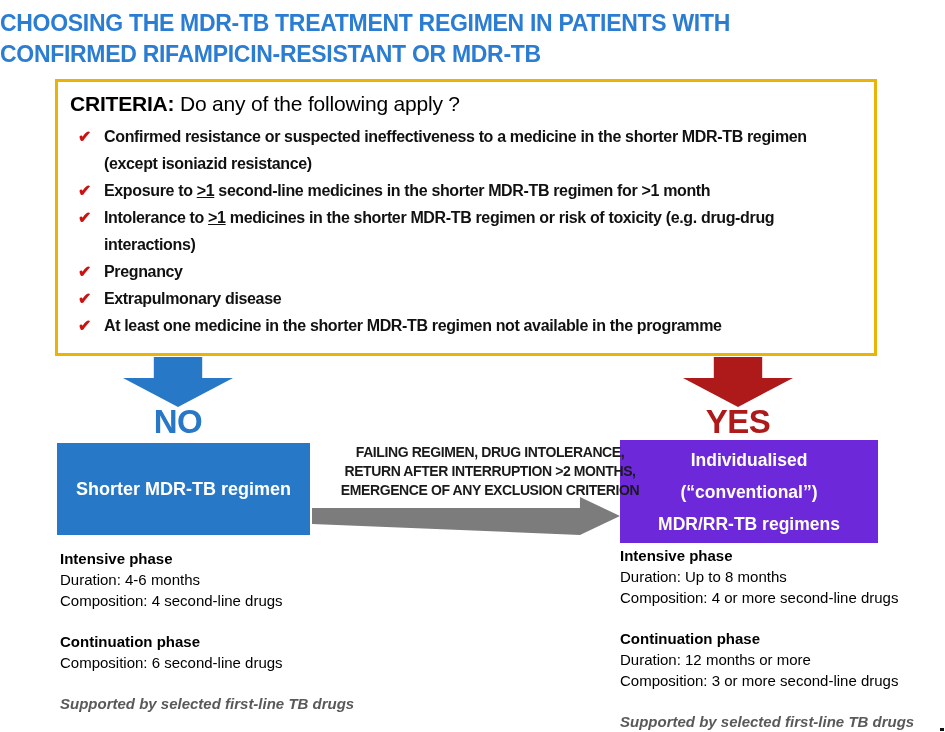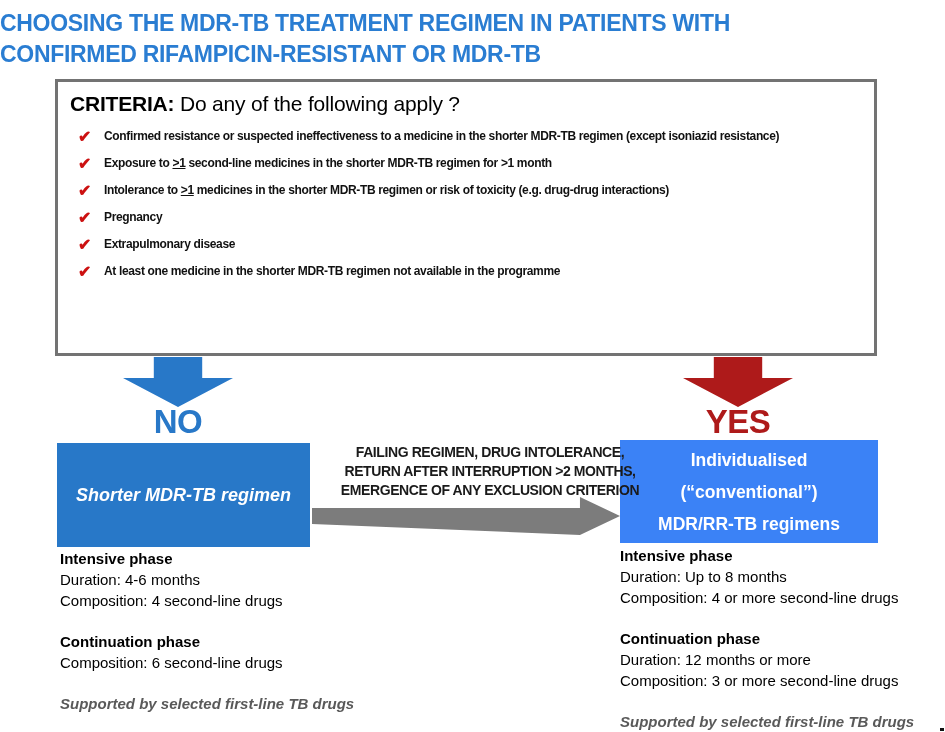--- a/index.html
+++ b/index.html
@@ -11,54 +11,54 @@
   }
   
   .title{
     position:absolute;top:8px;left:0;width:757px;
     font-weight:bold;font-size:23px;line-height:31px;
     color:#2A7DD2;letter-spacing:-0.3px;
   }
   
   .criteria-box{
     position:absolute;left:55px;top:79px;width:822px;height:277px;
-    border:3px solid #737373;box-sizing:border-box;
+    border:3px solid #eab308;box-sizing:border-box;
     padding:8px 14px 0 12px;background:#fff;
   }
   .criteria-heading{font-size:21px;line-height:28px;margin-bottom:5px;letter-spacing:-0.2px;}
   .criteria-heading .hb{font-weight:bold;}
   .crit-item{display:flex;align-items:flex-start;line-height:27px;}
   .check{
     flex:0 0 34px;color:#CC1111;font-size:16px;font-weight:bold;
     padding-left:8px;box-sizing:border-box;
   }
   .crit-text{
-    flex:1;font-weight:bold;font-size:12px;letter-spacing:-0.35px;
+    flex:1;font-weight:bold;font-size:16px;letter-spacing:-0.35px;
     color:#111;
   }
   .crit-text .u{text-decoration:underline;}
   
   .down-arrow{position:absolute;width:110px;height:50px;}
   .down-arrow.blue{left:123px;top:357px;background:#2878C8;}
   .down-arrow.red{left:683px;top:357px;background:#AE1A1A;}
   .down-arrow{clip-path:polygon(28% 0,72% 0,72% 42%,100% 42%,50% 100%,0 42%,28% 42%);}
   .branch-label{
     position:absolute;width:110px;text-align:center;top:403px;
     font-size:33px;font-weight:bold;letter-spacing:-0.5px;
   }
   .branch-label.no{left:123px;color:#2878C8;}
   .branch-label.yes{left:683px;color:#AE1A1A;}
   
   .regimen-box{
     position:absolute;display:flex;flex-direction:column;
     align-items:center;justify-content:center;
     color:#fff;font-weight:bold;text-align:center;
   }
-  .blue-box{left:57px;top:443px;width:253px;height:104px;background:#2878C8;font-size:18px;font-style:italic;}
-  .red-box{left:620px;top:440px;width:258px;height:103px;background:#3b82f6;font-size:17.5px;line-height:32px;}
+  .blue-box{left:57px;top:443px;width:253px;height:92px;background:#2878C8;font-size:18px;}
+  .red-box{left:620px;top:440px;width:258px;height:103px;background:#6d28d9;font-size:17.5px;line-height:32px;}
   
   .transition-text{
     position:absolute;left:310px;top:443px;width:312px;
     text-align:center;font-weight:bold;font-size:14px;line-height:19px;
     color:#1A1A1A;letter-spacing:-0.4px;padding-left:24px;
   }
   .right-arrow{
     position:absolute;left:312px;top:497px;width:308px;height:38px;
     background:#7C7C7C;
     clip-path:polygon(0 29%,87% 29%,87% 0,100% 50%,87% 100%,0 71%);

